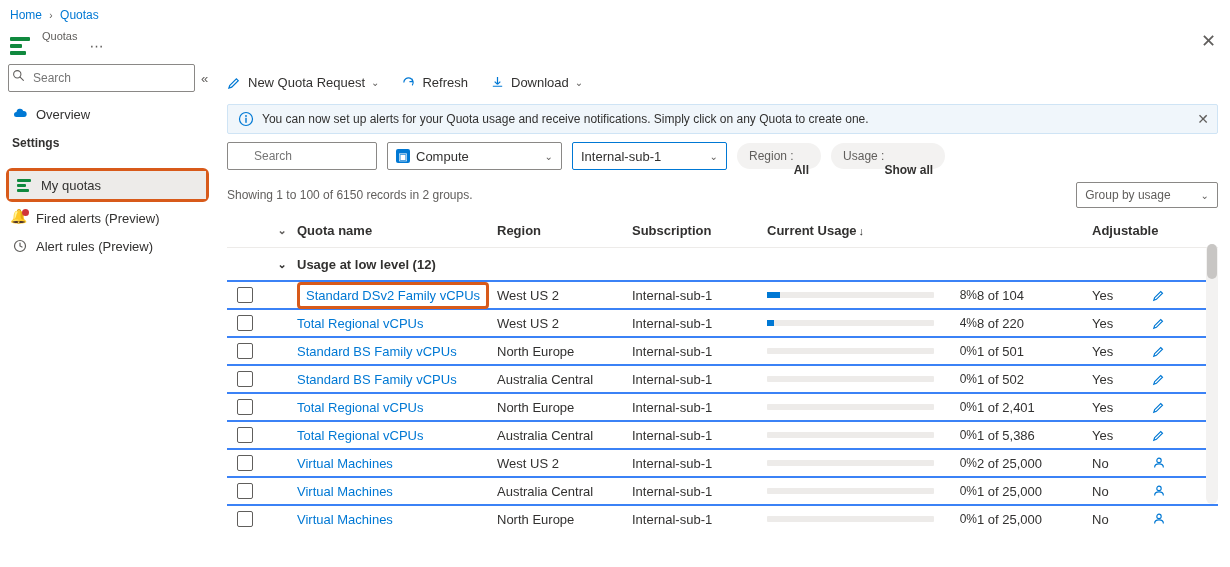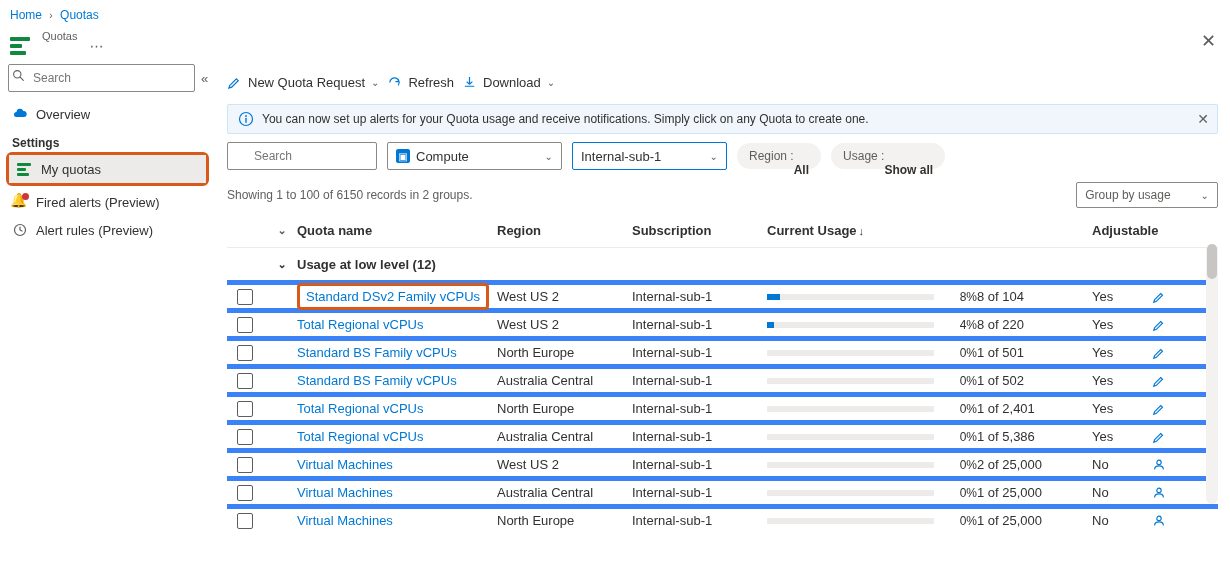--- a/index.html
+++ b/index.html
@@ -23,34 +23,34 @@
 
 .layout { display: flex; height: calc(100% - 68px); }
 .sidebar { width: 215px; padding: 0 4px; position: relative; }
 .search-wrap { display: flex; align-items: center; gap: 6px; padding: 0 4px 8px; }
 .search-input { flex: 1; height: 28px; border: 1px solid #8a8886; border-radius: 2px; padding: 0 6px 0 24px; font-size: 12px; color: #605e5c; }
 .search-wrap .mag { position: absolute; left: 12px; top: 5px; width: 13px; height: 13px; }
 .collapse-btn { width: 20px; height: 28px; display: flex; align-items: center; justify-content: center; color: #605e5c; font-size: 13px; cursor: pointer; }
 
 .nav-item { display: flex; align-items: center; height: 28px; padding: 0 8px; gap: 8px; cursor: pointer; font-size: 13px; }
 .nav-item.selected { background: #edebe9; }
-.nav-section { padding: 8px 8px 4px; font-size: 12px; font-weight: 600; color: #323130; }
+.nav-section { padding: 8px 8px 20px; font-size: 12px; font-weight: 600; color: #323130; }
 .highlight-box { border: 3px solid #d85a1a; border-radius: 6px; margin: -2px 2px 2px; }
 
 .cloud-icon { width: 16px; height: 16px; color: #0078d4; }
 .bars-icon { width: 16px; height: 16px; display: flex; flex-direction: column; gap: 2px; justify-content: center; }
 .bars-icon span { display:block; height:3px; border-radius:1px; background:#10893e; }
 .bars-icon span:nth-child(1){width:14px;} .bars-icon span:nth-child(2){width:9px;} .bars-icon span:nth-child(3){width:12px;}
 .bell-icon { width:16px; height:16px; position:relative; }
 .bell-icon::before { content:"🔔"; font-size:14px; position:absolute; left:-2px; top:-2px; }
 .bell-icon::after { content:""; position:absolute; width:7px; height:7px; background:#d13438; border-radius:50%; right:-1px; top:-1px; }
 .clock-bell-icon { width:16px; height:16px; }
 
 .main { flex:1; padding: 0 12px; display:flex; flex-direction:column; overflow:hidden; }
-.toolbar { display:flex; align-items:center; gap:8px; height:40px; padding:4px 0 8px; }
+.toolbar { display:flex; align-items:center; gap:22px; height:40px; padding:4px 0 8px; }
 .toolbar-btn { display:flex; align-items:center; gap:6px; color:#323130; cursor:pointer; font-size:13px; }
 .toolbar-btn .chev { font-size:10px; color:#605e5c; }
 .tb-icon { width:15px; height:15px; color:#0078d4; }
 
 .info-banner { display:flex; align-items:center; background:#f0f6fb; border:1px solid #cfe4f5; border-radius:2px; padding:6px 10px; font-size:12px; color:#323130; margin-bottom:8px; position:relative; }
 .info-banner .info-i { width:16px; height:16px; margin-right:8px; color:#0078d4; flex-shrink:0; }
 .info-banner .dismiss { position:absolute; right:8px; font-size:14px; color:#605e5c; cursor:pointer; }
 
 .filters { display:flex; align-items:center; gap:10px; margin-bottom:8px; }
 .filter-input { height:28px; border:1px solid #8a8886; border-radius:2px; padding:0 6px 0 26px; font-size:12px; color:#605e5c; width:150px; position:relative; }
@@ -77,21 +77,21 @@
 .col-sub { width:135px; }
 .col-usage { width:210px; display:flex; align-items:center; }
 .col-of { width:115px; }
 .col-adj { width:60px; }
 .col-edit { width:30px; }
 .sort-arrow { font-size:11px; margin-left:2px; }
 
 .group-row { display:flex; align-items:center; height:32px; font-weight:600; font-size:13px; }
 .group-row .chev { width:30px; text-align:center; font-size:11px; margin-left:40px; }
 
-.data-row { display:flex; align-items:center; height:28px; font-size:13px; border-top:5px solid #3b82f6; }
+.data-row { display:flex; align-items:center; height:28px; font-size:13px; border-top:2px solid #3b82f6; }
 .data-row .cb { width:16px; height:16px; border:1px solid #605e5c; border-radius:2px; }
 .quota-link { color:#0078d4; cursor:pointer; }
 .highlight-quota { border:3px solid #d85a1a; border-radius:4px; padding:3px 6px; display:inline-block; }
 .usage-bar { flex:1; height:6px; background:#edebe9; border-radius:1px; margin-right:8px; position:relative; }
 .usage-fill { position:absolute; left:0; top:0; height:100%; background:#0078d4; }
 .usage-pct { width:35px; text-align:right; font-size:12px; }
 .of-text { font-size:13px; }
 .edit-ic { width:14px; height:14px; color:#0078d4; }
 .user-ic { width:14px; height:14px; color:#0078d4; }
 

